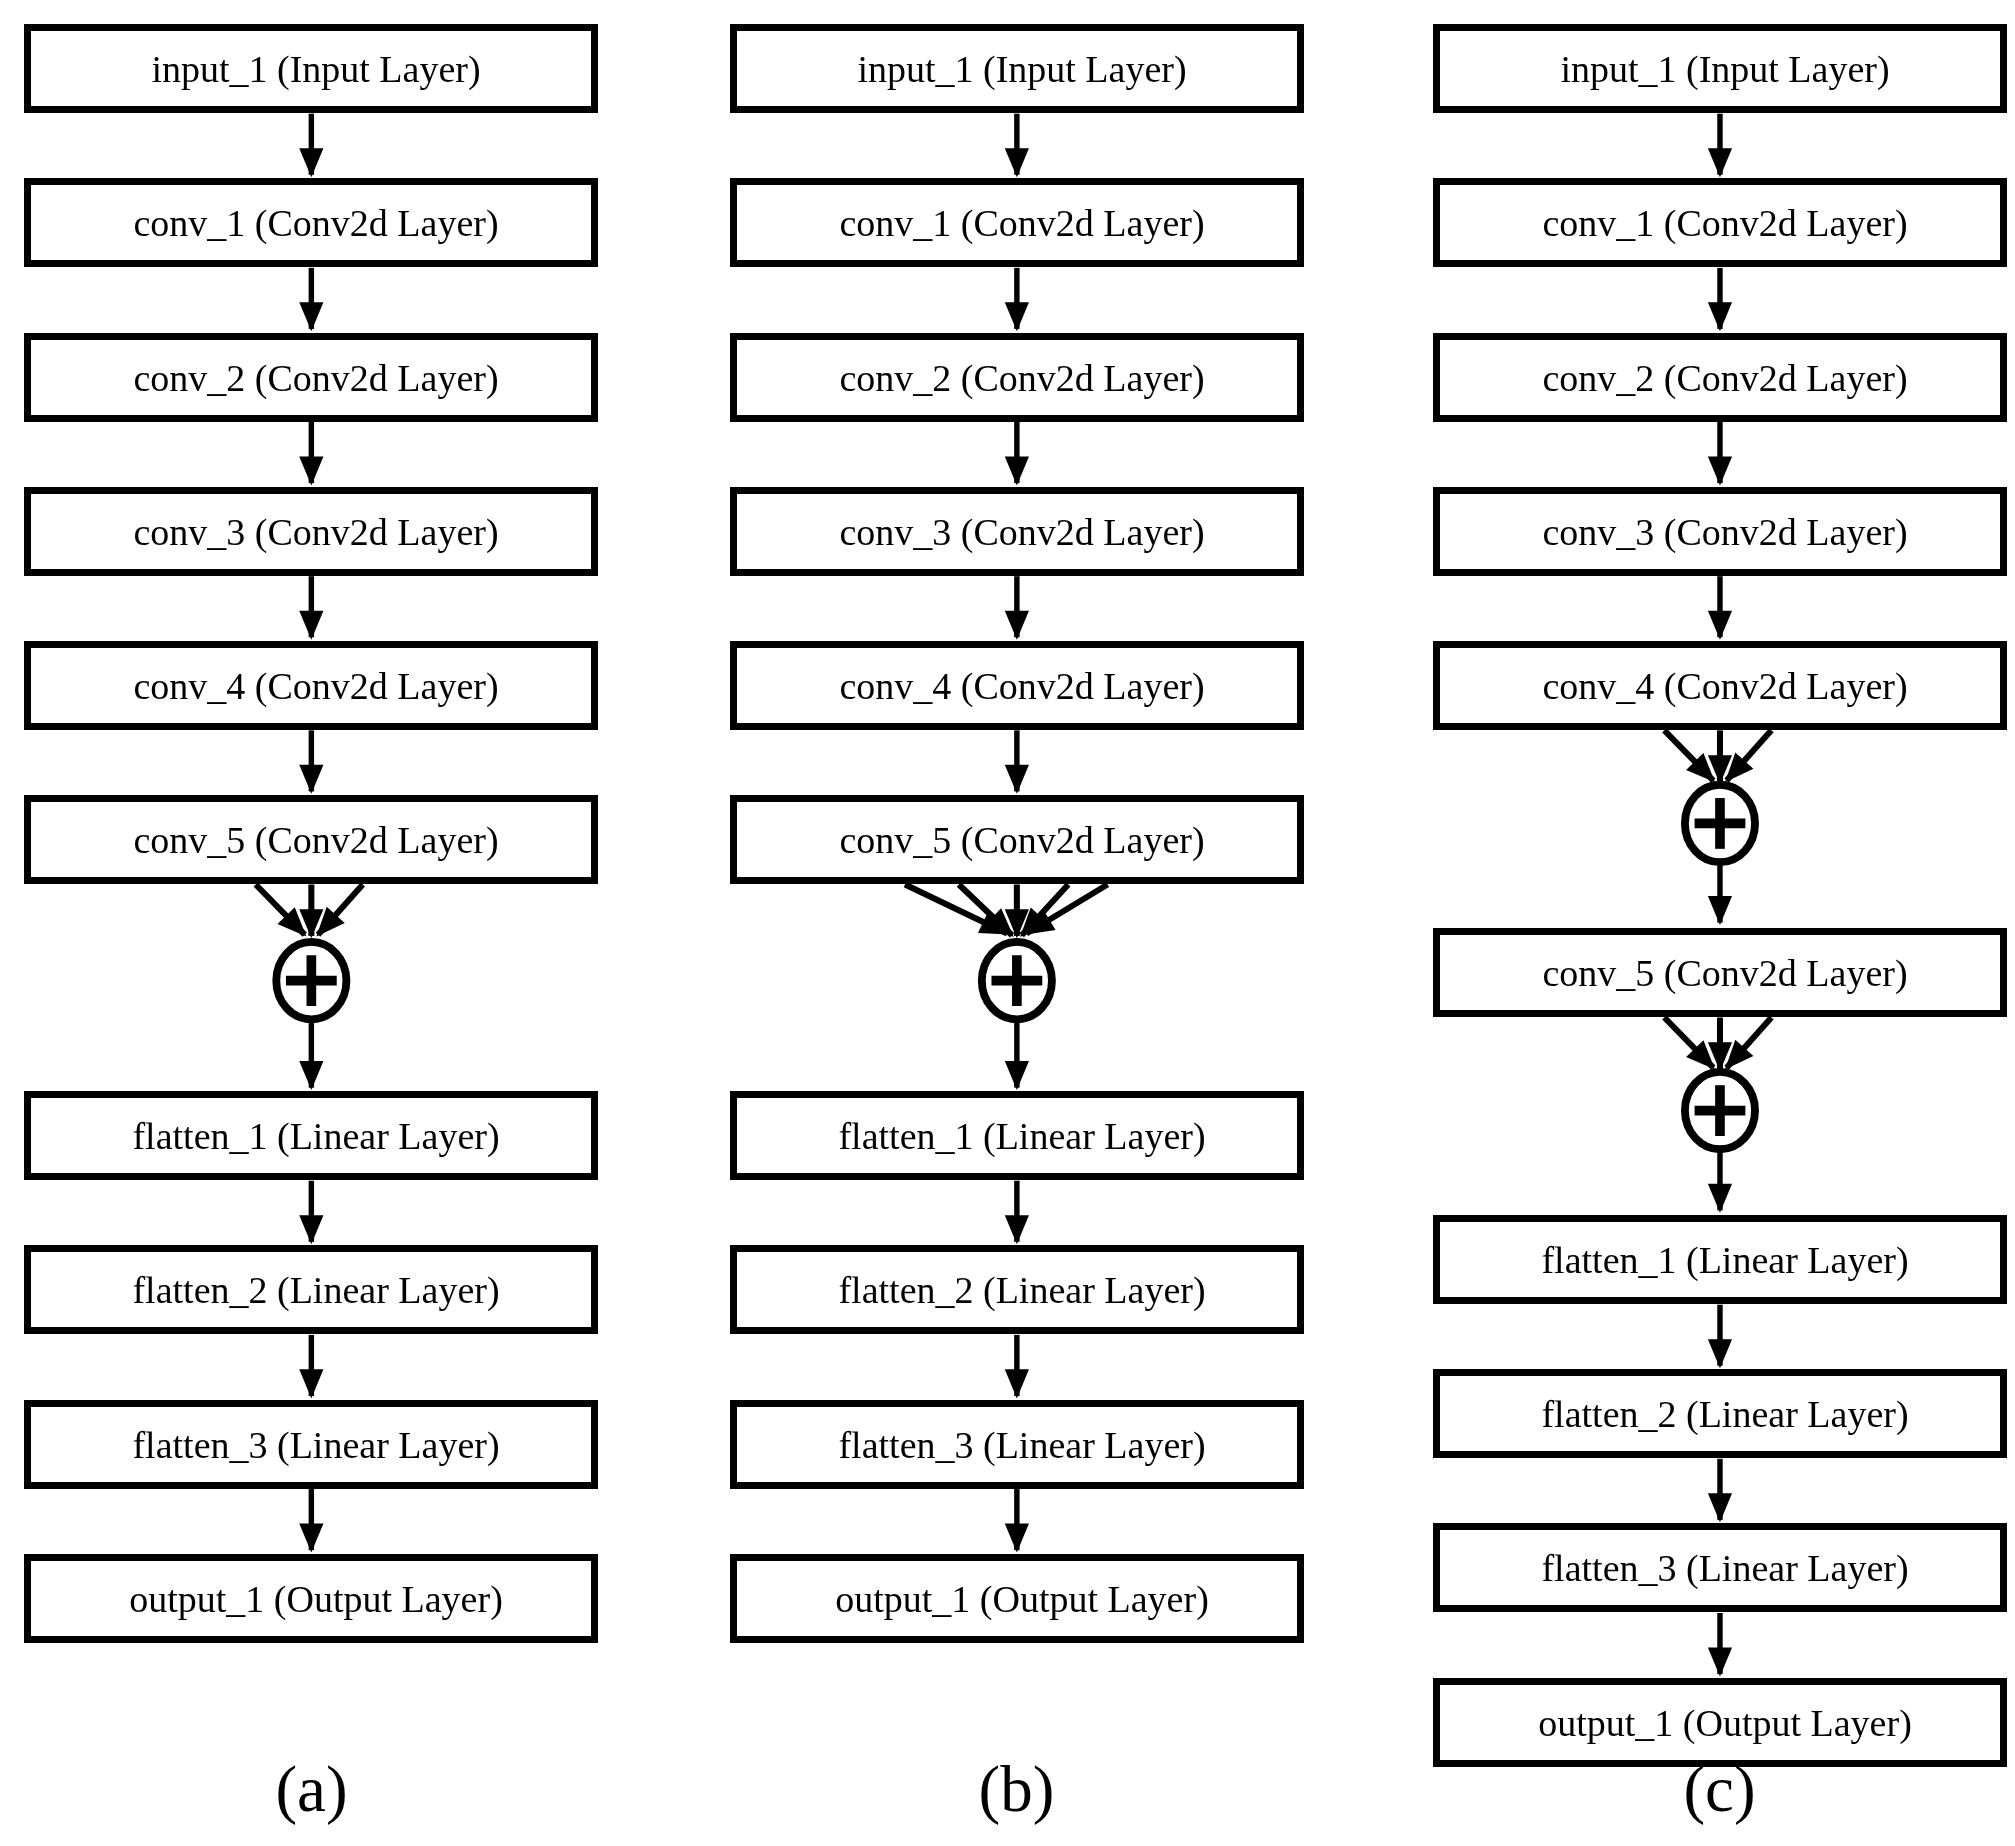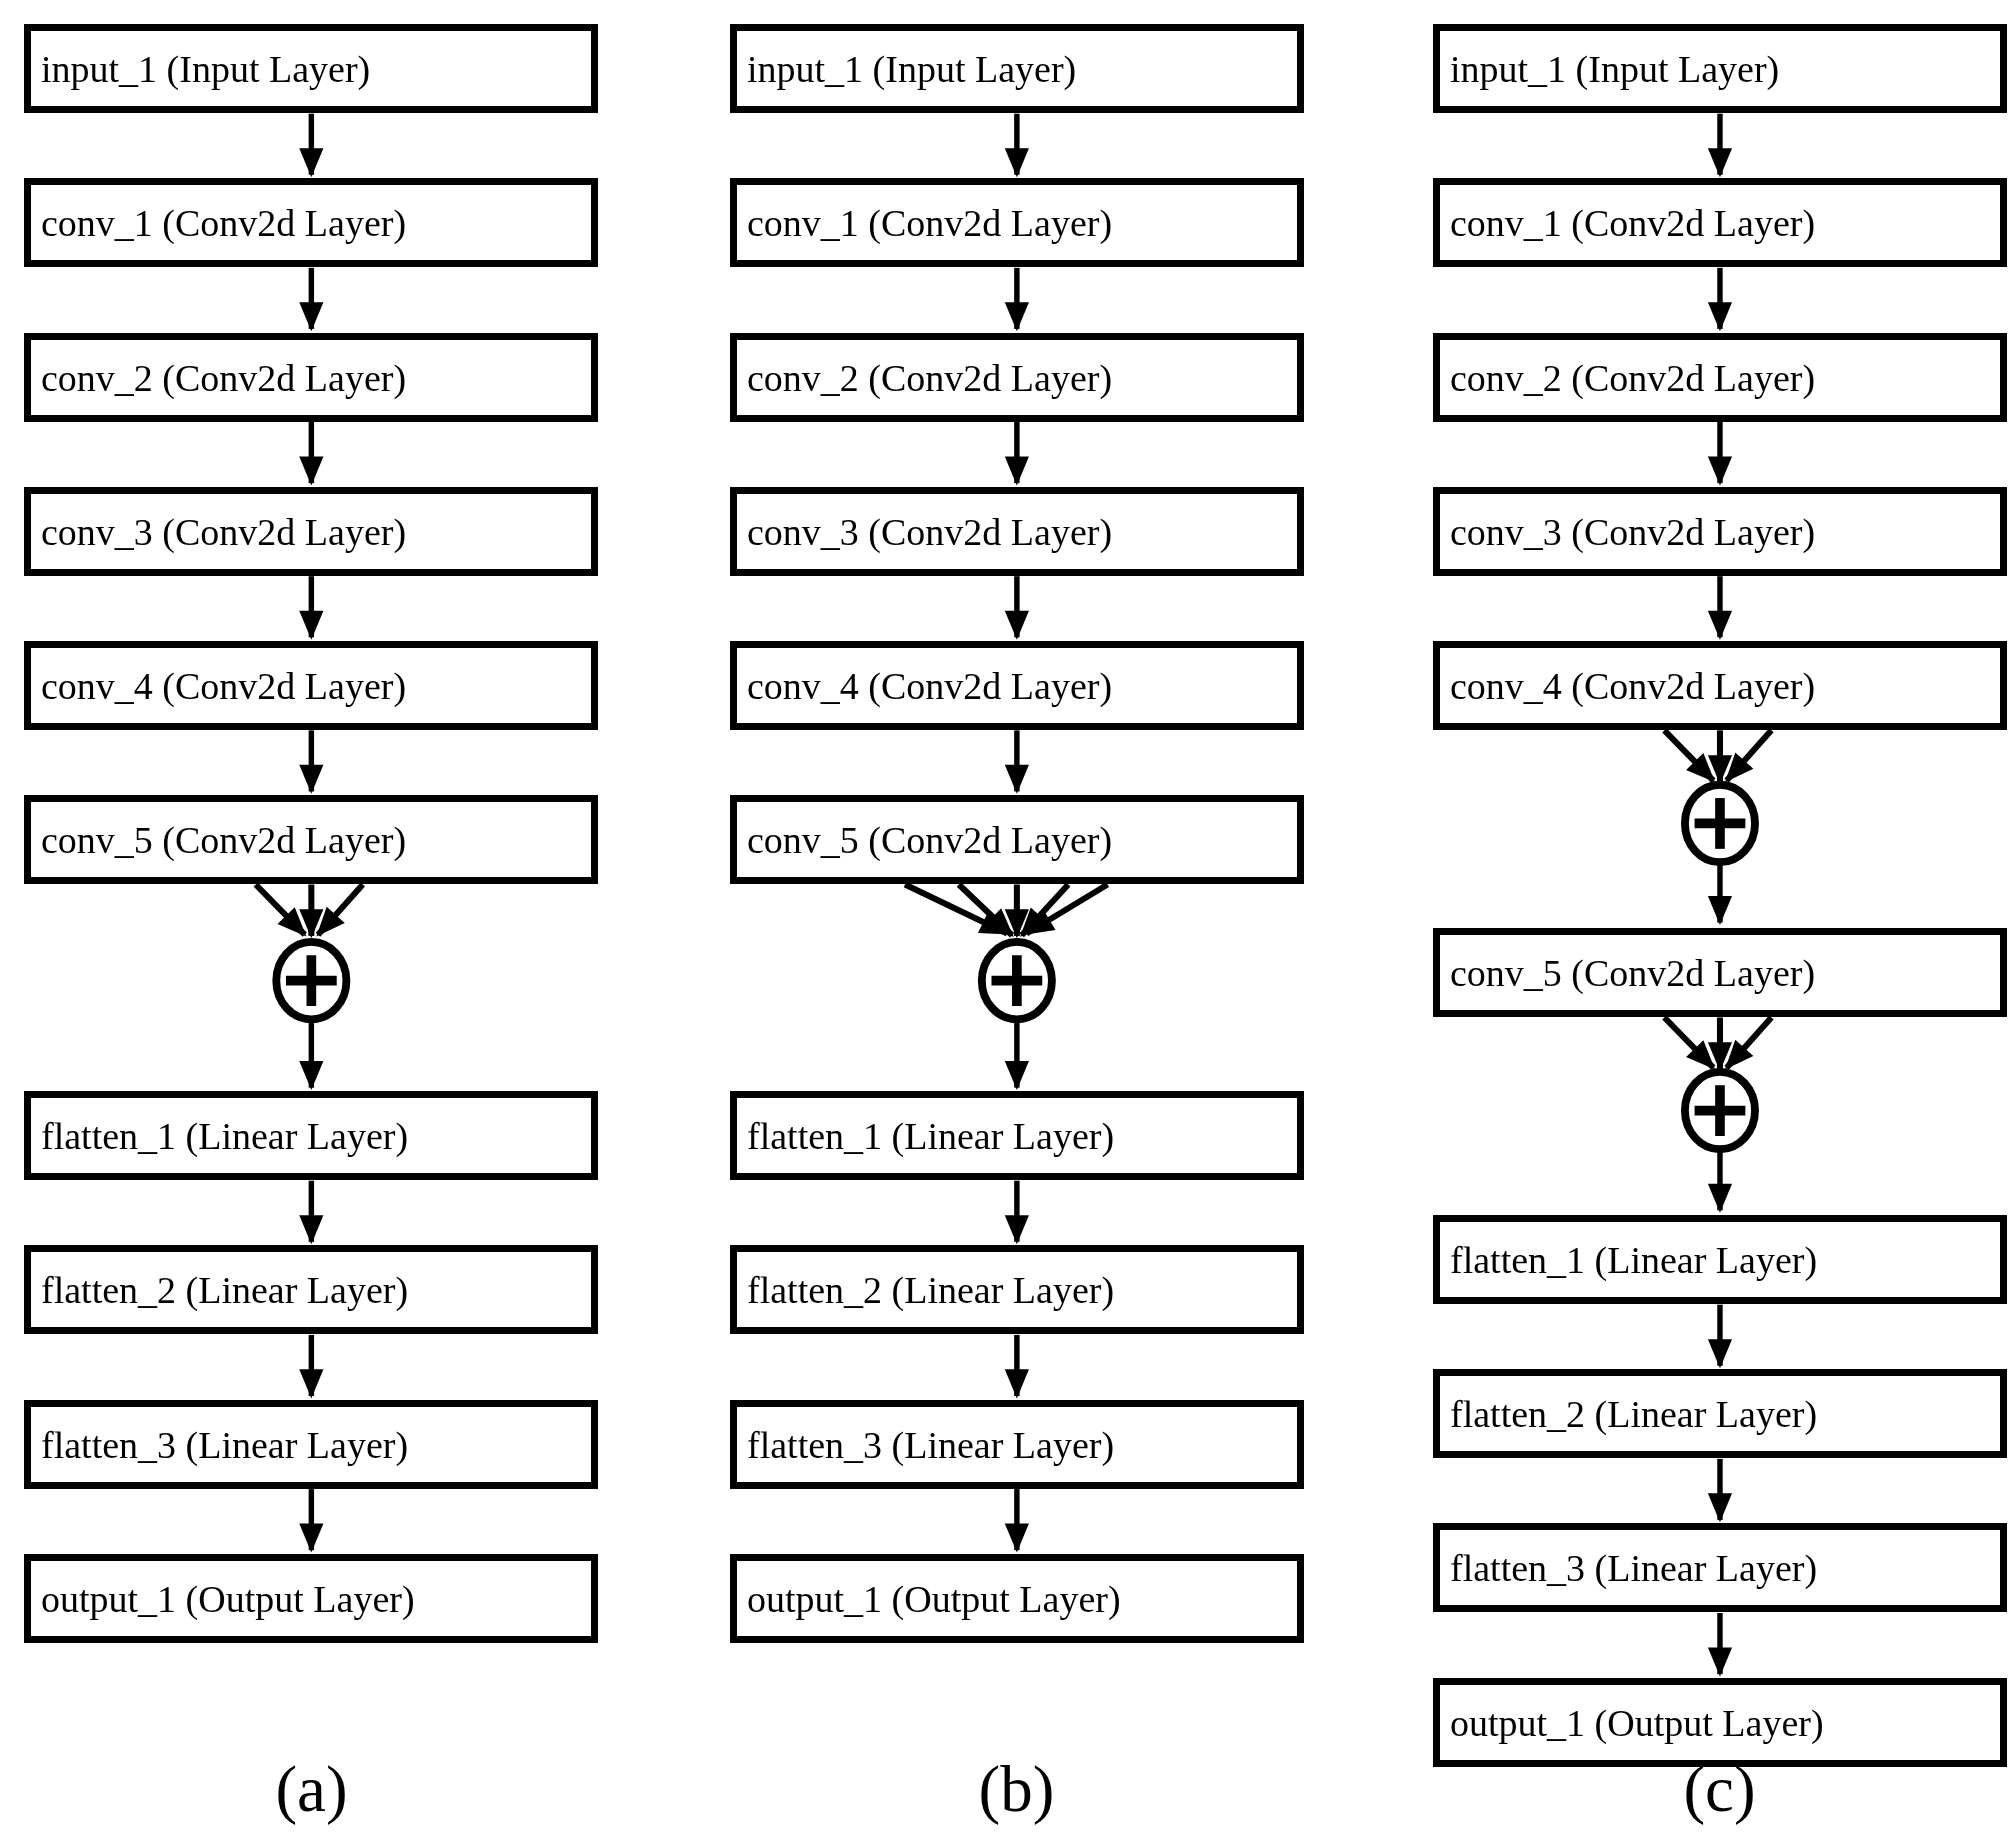--- a/index.html
+++ b/index.html
@@ -10,21 +10,21 @@
     font-family:"Liberation Serif","DejaVu Serif",serif;
     color:#000000;
     overflow:hidden;
   }
   .layer-box{
     position:absolute;
     width:574px;height:89px;
     box-sizing:border-box;
     border:7.9px solid #000000;
     background:#ffffff;
-    display:flex;align-items:center;justify-content:flex-start;
+    display:flex;align-items:center;justify-content:center;
     font-size:38px;
     white-space:nowrap;
     padding-left:10px;
   }
   .col-a{left:24px;}
   .col-b{left:730px;}
   .col-c{left:1433px;}
   .caption{
     position:absolute;
     width:181px;height:97px;

